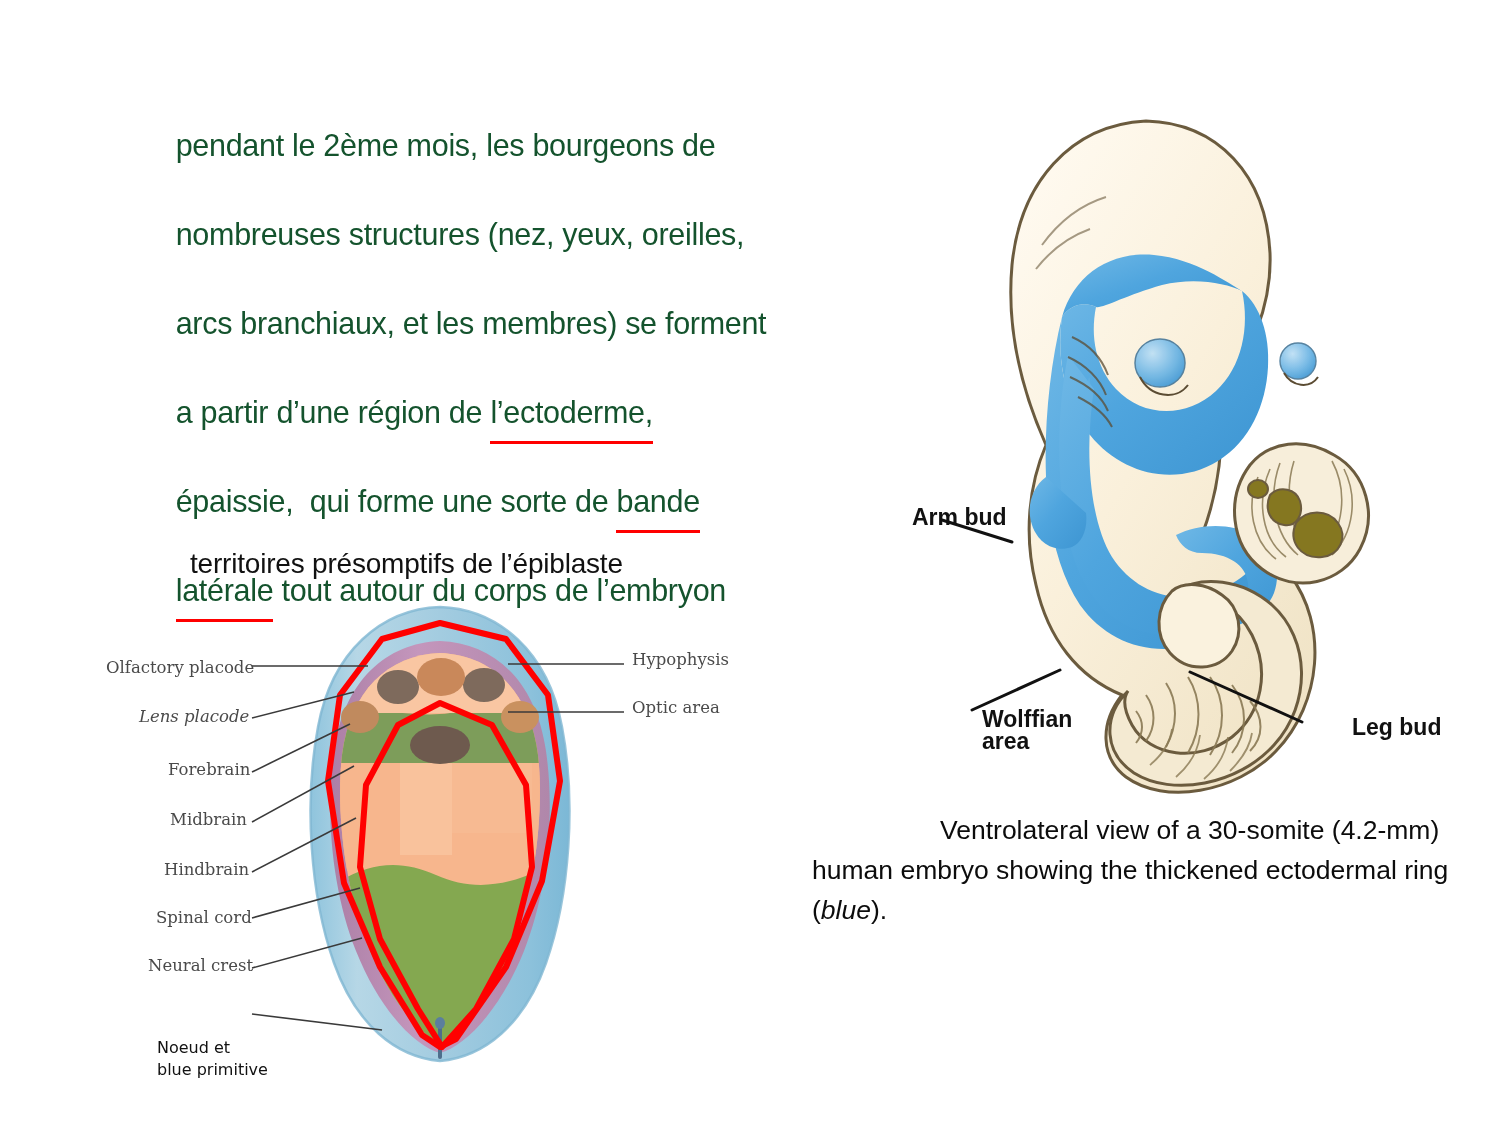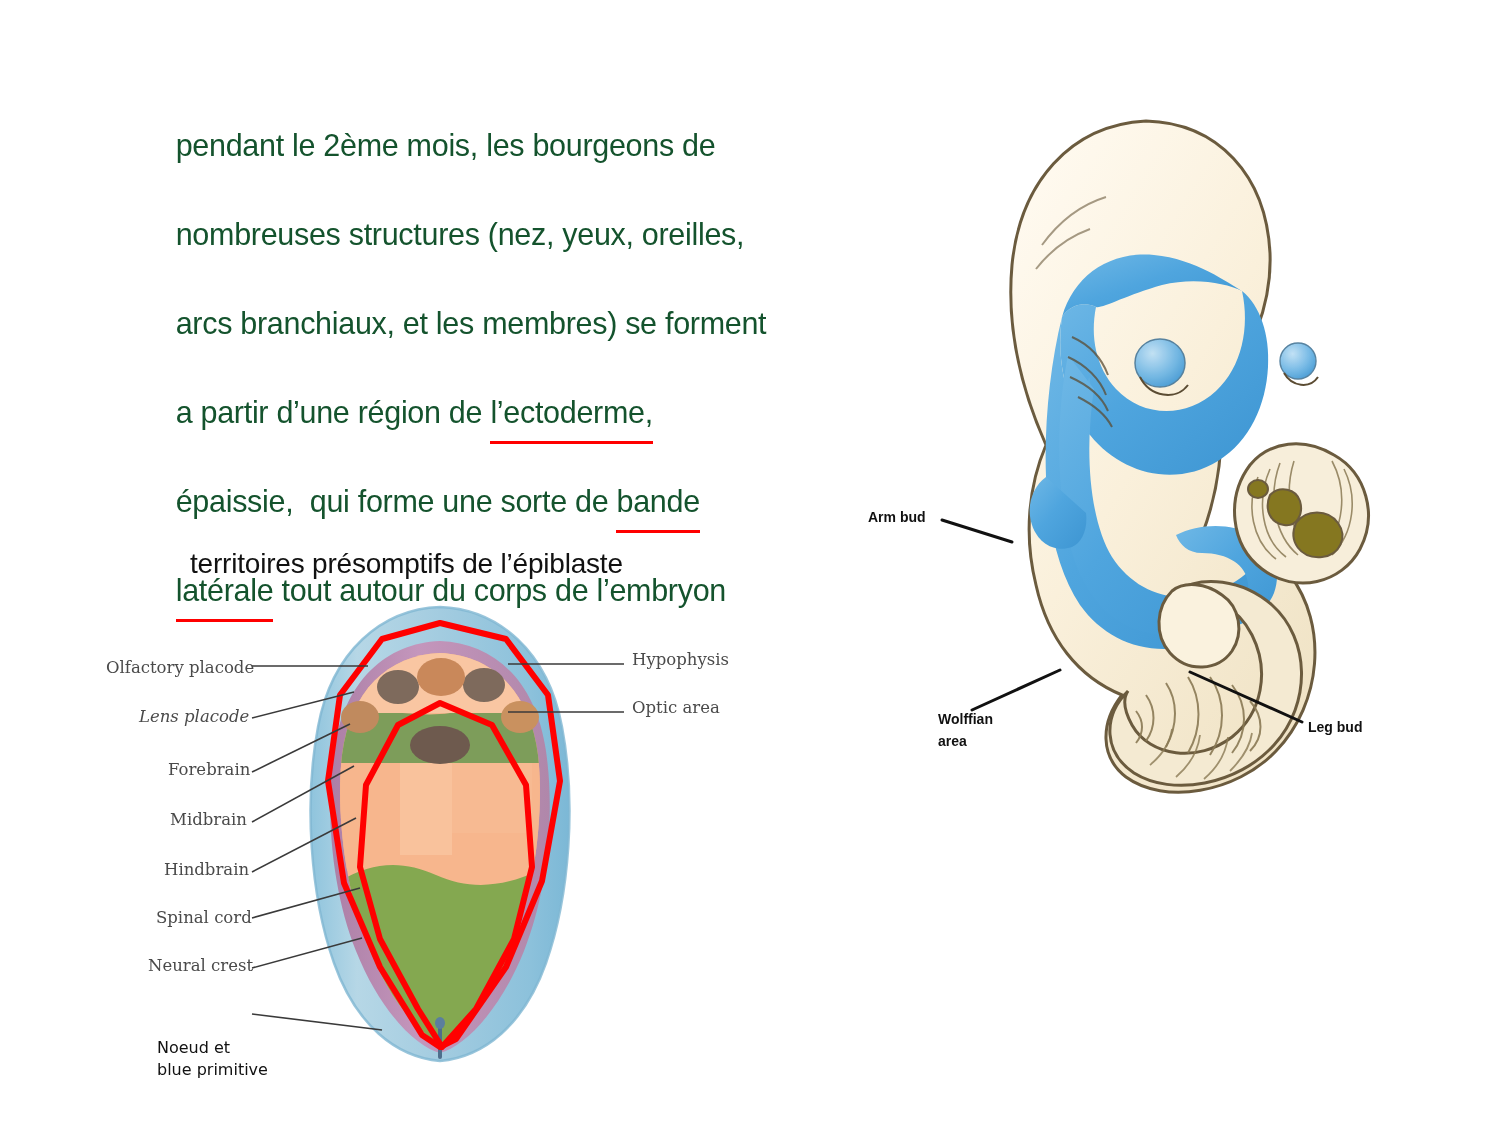--- a/index.html
+++ b/index.html
@@ -38,22 +38,22 @@
   }
   .fatemap-label.fr{
     font-family:"DejaVu Sans","Liberation Sans",sans-serif;
     color:#111;font-size:16px;line-height:22px;
   }
 
   
   .embryo-label{
     position:absolute;
     font-family:"Liberation Sans",sans-serif;
-    font-size:14px;font-weight:700;color:#111;
-    line-height:22px;white-space:nowrap;
+    font-size:23px;font-weight:700;color:#111;
+    line-height:22px;white-space:nowrap;margin-left:44px;
   }
   #embryo-caption{
     position:absolute;left:812px;top:810px;width:640px;
     font-family:"Liberation Sans",sans-serif;
     font-size:26.5px;line-height:40px;color:#0c0c0c;
     text-indent:128px;
   }
   #embryo-caption i{font-style:italic;}
 
   svg{display:block;}
@@ -363,14 +363,17 @@
     </g>
   </svg>
 
   <div class="embryo-label" style="left:868px;top:506px;">Arm bud</div>
   <div class="embryo-label" style="left:938px;top:708px;">
     <span>Wolffian</span><br>
     <span>area</span>
   </div>
   <div class="embryo-label" style="left:1308px;top:716px;">Leg bud</div>
 
+  <div id="embryo-caption">
+    <span>Ventrolateral view of a 30-somite (4.2-mm) human embryo showing the thickened ectodermal ring (</span><i>blue</i><span>).</span>
+  </div>
 
 </div>
 
 </body></html>

